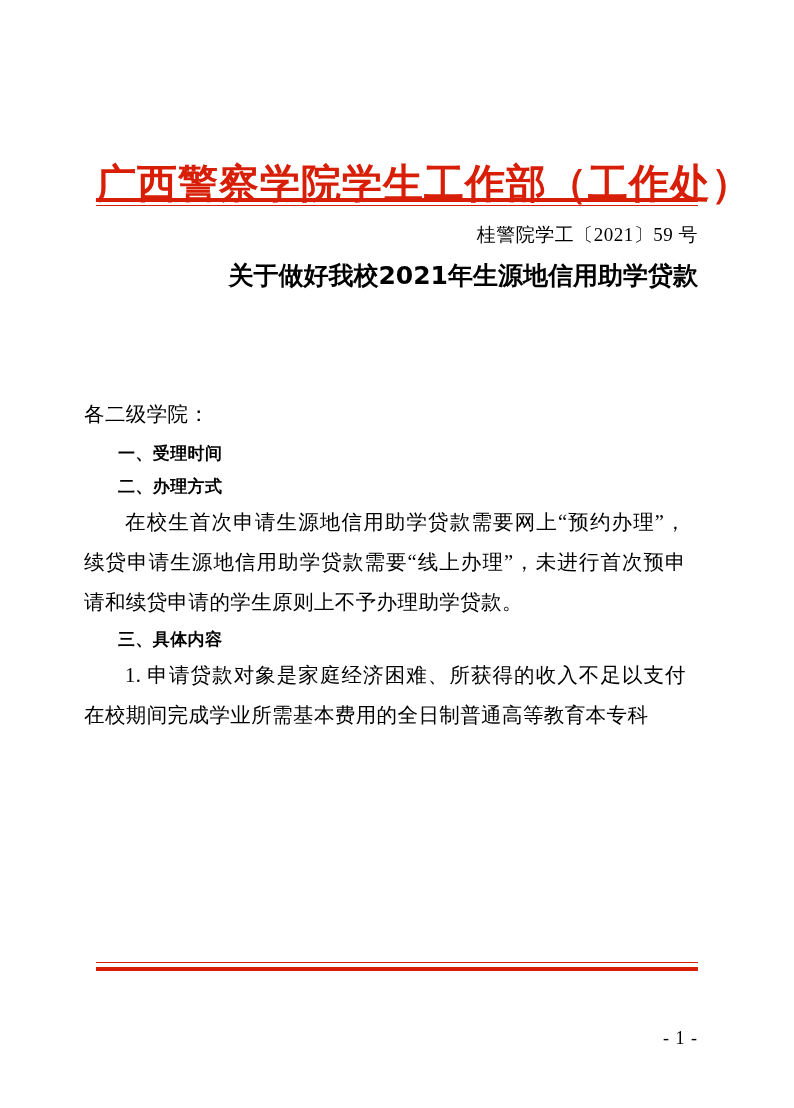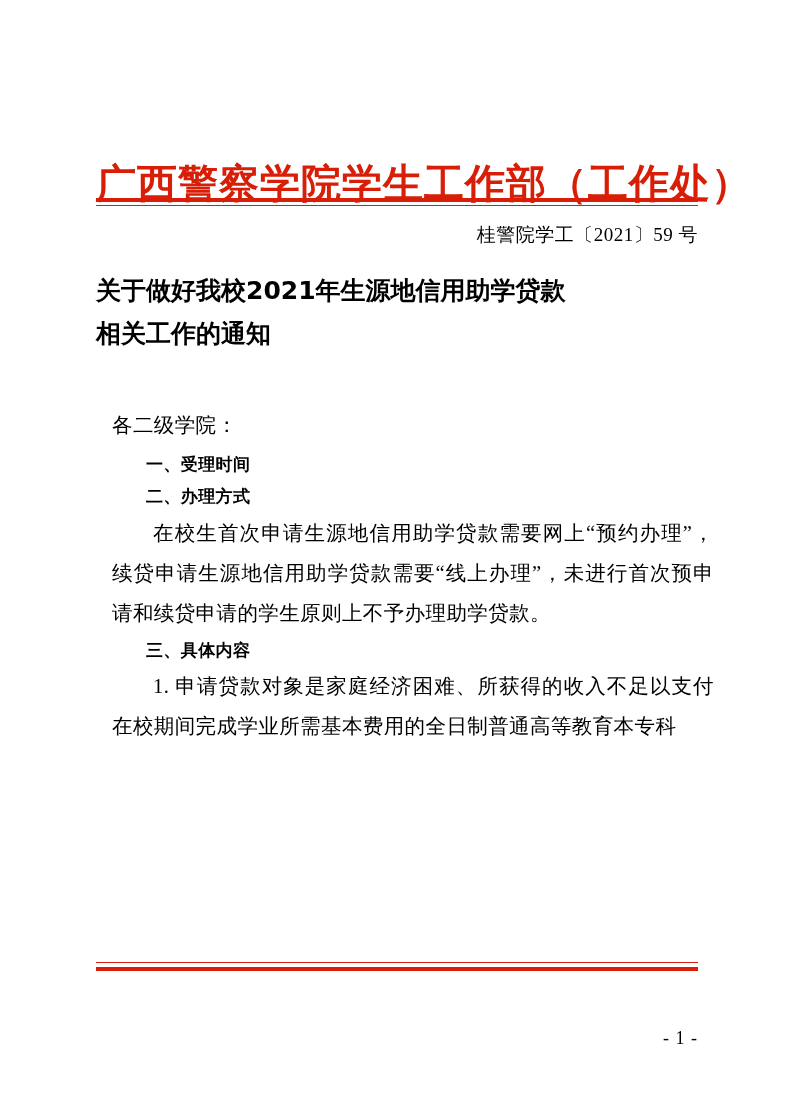--- a/index.html
+++ b/index.html
@@ -60,39 +60,38 @@
     right: 96px;
     top: 222px;
     font-size: 19px;
     font-family: "Liberation Serif", "DejaVu Serif", serif;
     letter-spacing: 0.5px;
     text-align: center;
   }
   .subject {
     position: absolute;
     left: 96px;
-    top: 270px;
+    top: 255px;
     width: 602px;
-    text-align: left;
+    text-align: right;
     font-family: "DejaVu Sans", "Liberation Sans", sans-serif;
     font-weight: bold;
     font-size: 25px;
     line-height: 1.7;
   }
   .subject div { white-space: nowrap; }
   .body-text {
     position: absolute;
-    left: 112px;
+    left: 84px;
     top: 395px;
     width: 602px;
     font-size: 20.5px;
     line-height: 1.95;
     letter-spacing: 0.4px;
     text-align: justify;
-    margin-top: 11px;
   }
   .p-indent { text-indent: 2em; }
   .p-flat { text-indent: 0; }
   .sec-head {
     text-indent: 2em;
     font-family: "DejaVu Sans", "Liberation Sans", sans-serif;
     font-weight: bold;
     font-size: 17px;
   }
   .footer-rule-thin {
@@ -128,27 +127,26 @@
     <div class="doc-title">广西警察学院学生工作部（工作处）</div>
   </div>
 
   <div class="header-rule-thick"></div>
   <div class="header-rule-thin"></div>
 
   <div class="doc-number">桂警院学工〔2021〕59 号</div>
 
   <div class="subject">
     <div>关于做好我校2021年生源地信用助学贷款</div>
-    <div>相关工作的通知</div>
   </div>
 
   <div class="body-text">
     <p class="p-flat" style="margin:0 0 2px 0;">各二级学院：</p>
     <p class="sec-head" style="margin:0;">一、受理时间</p>
-    <p class="sec-head" style="margin:0;font-family:Liberation Mono, monospace;">二、办理方式</p>
+    <p class="sec-head" style="margin:0;">二、办理方式</p>
     <p class="p-indent" style="margin:0;">在校生首次申请生源地信用助学贷款需要网上“预约办理”，续贷申请生源地信用助学贷款需要“线上办理”，未进行首次预申请和续贷申请的学生原则上不予办理助学贷款。</p>
     <p class="sec-head" style="margin:0;">三、具体内容</p>
     <p class="p-indent" style="margin:0;">1. 申请贷款对象是家庭经济困难、所获得的收入不足以支付在校期间完成学业所需基本费用的全日制普通高等教育本专科</p>
   </div>
 
   <div class="footer-rule-thin"></div>
   <div class="footer-rule-thick"></div>
 
   <div class="page-number">- 1 -</div>
 

